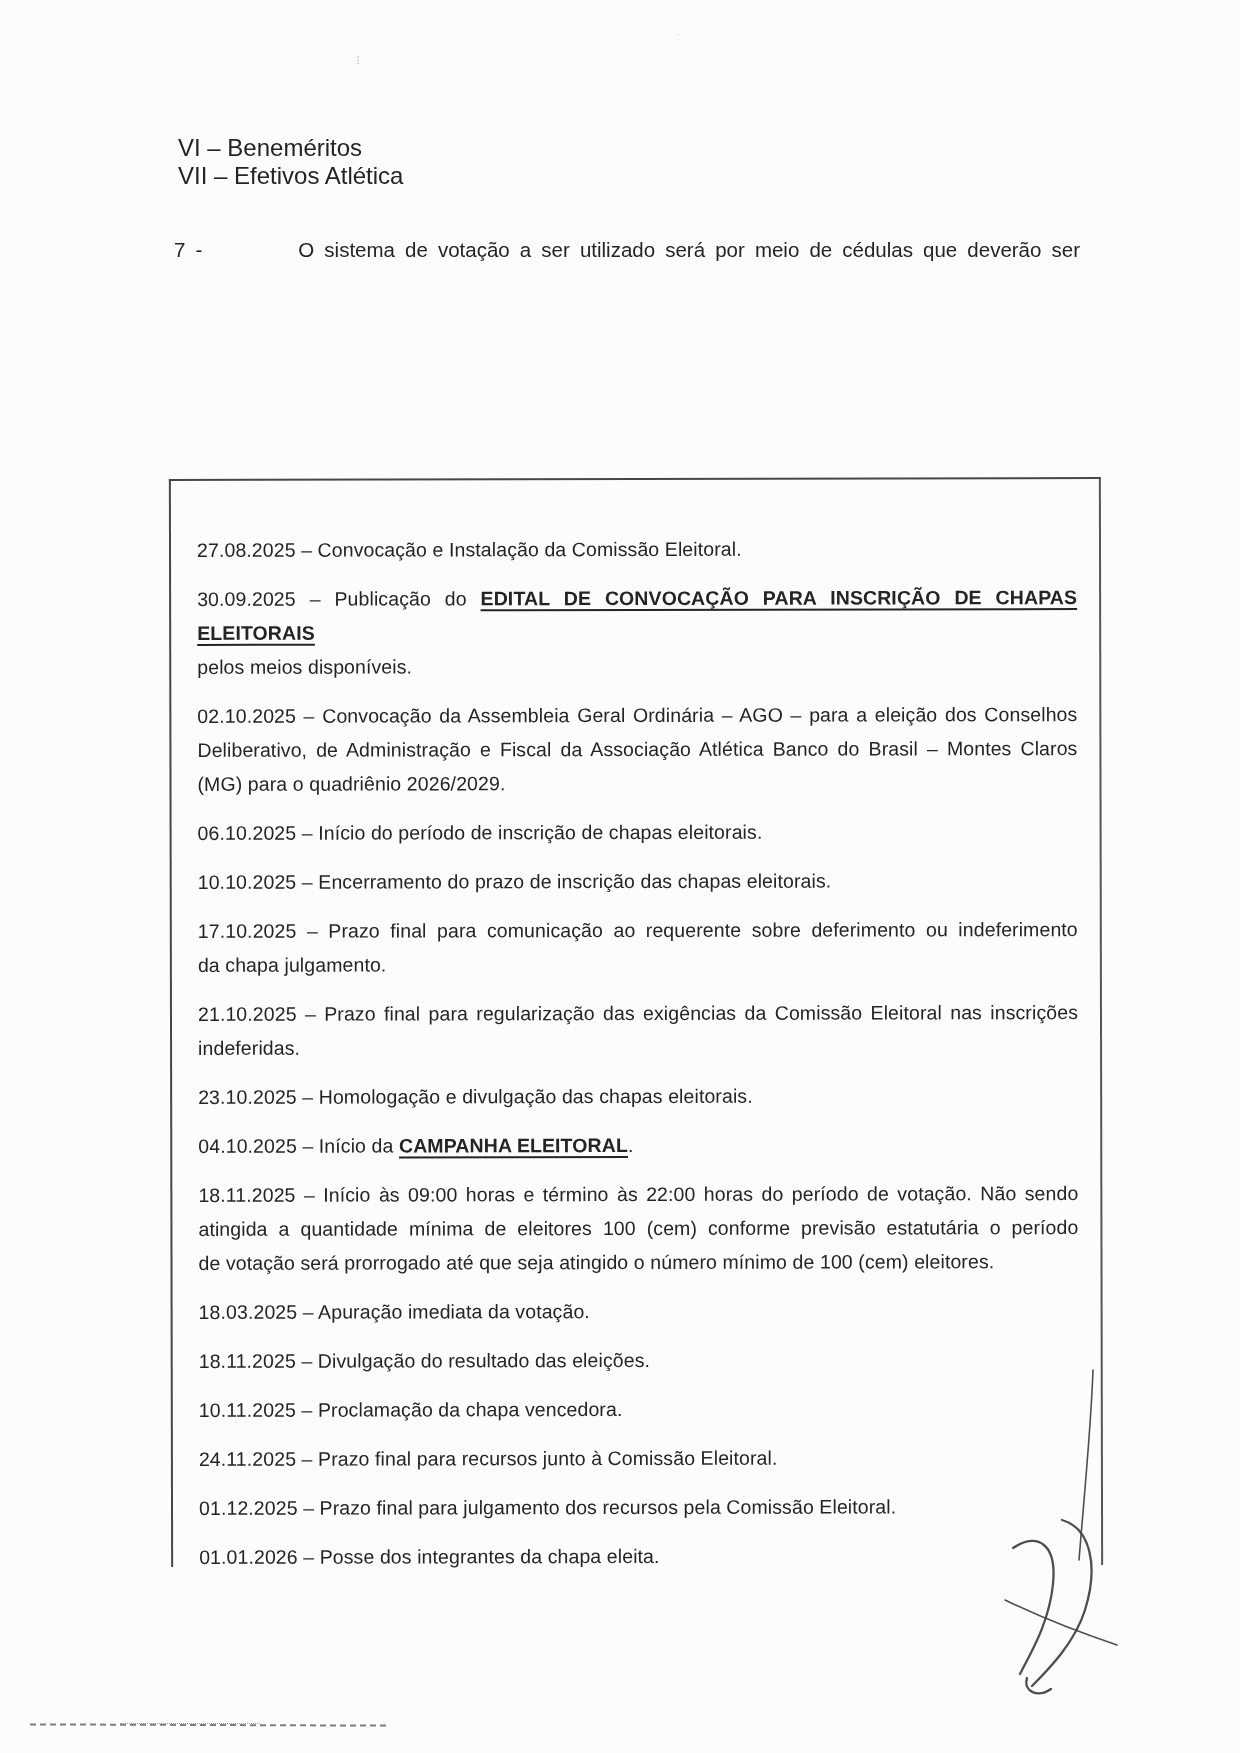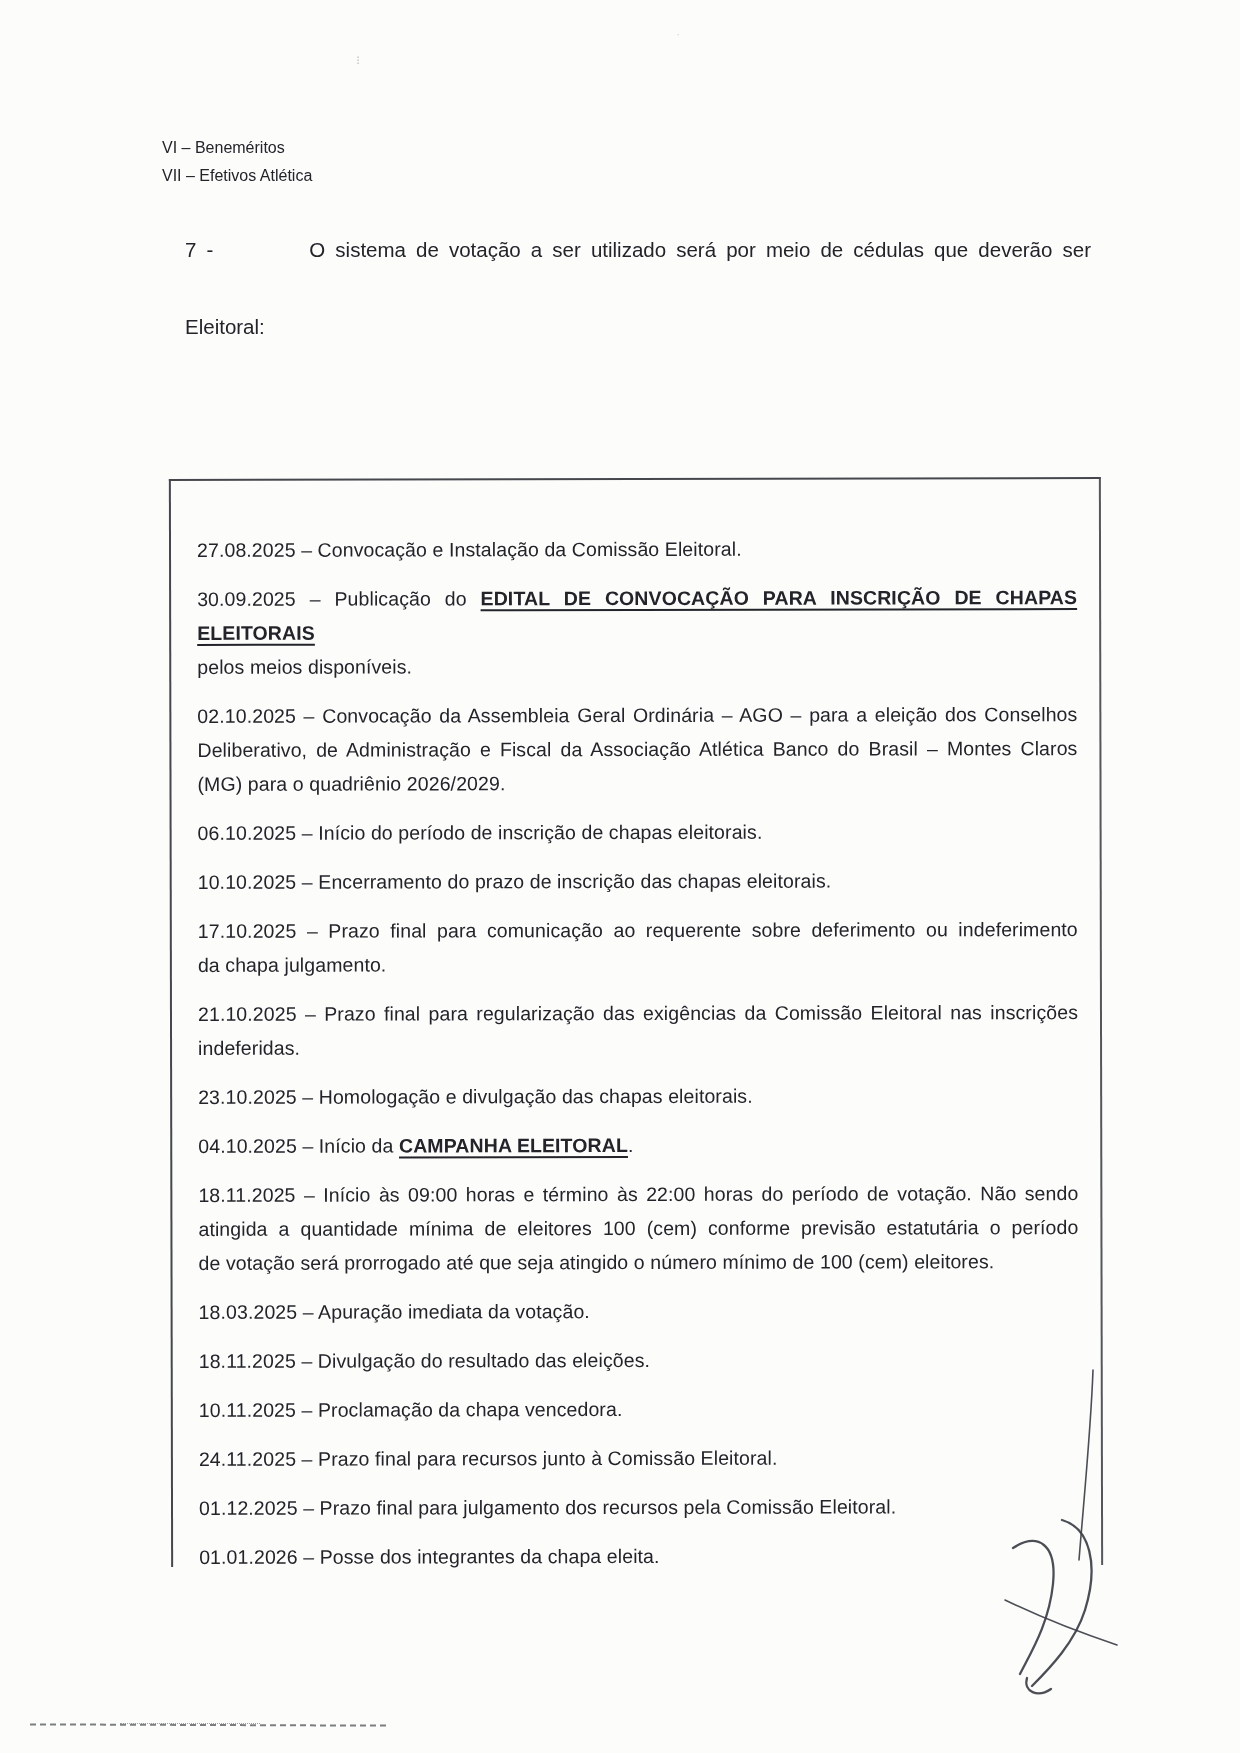--- a/index.html
+++ b/index.html
@@ -8,26 +8,26 @@
     background: #fcfcfb;
     position: relative;
     overflow: hidden;
     font-family: "Liberation Sans", "DejaVu Sans", sans-serif;
     color: #22242a;
     -webkit-font-smoothing: antialiased;
   }
   .page { position: absolute; inset: 0; }
 
   .headings {
-    position: absolute; left: 162px; top: 134px;
-    font-size: 16px; line-height: 27.5px;
+    position: absolute; left: 178px; top: 134px;
+    font-size: 24px; line-height: 27.5px;
   }
 
   .para {
-    position: absolute; left: 185px; width: 906px;
+    position: absolute; left: 174px; width: 906px;
     font-size: 20.5px; line-height: 34px;
   }
   #para7 { top: 233px; }
   #para8 { top: 310px; }
   .tab { display: inline-block; width: 96px; }
   .pline.stretch { text-align: justify; text-align-last: justify; }
 
   .schedule-box {
     position: absolute; left: 170px; top: 478px;
     width: 932px; height: 1088px;
@@ -82,21 +82,20 @@
     <div>VII – Efetivos Atlética</div>
   </div>
 
   <div class="para" id="para7">
     <div class="pline stretch">
       <span>7 -</span><span class="tab"></span><span>O sistema de votação a ser utilizado será por meio de cédulas que deverão ser</span>
     </div>
   </div>
 
   <div class="para" id="para8">
-    <div class="pline">Eleitoral:</div>
   </div>
 
   <div class="schedule-box">
     <div>
         <div class="item">
           <div class="line"><span>27.08.2025 – Convocação e Instalação da Comissão Eleitoral.</span></div>
         </div>
         <div class="item">
           <div class="line stretch"><span>30.09.2025 – Publicação do </span><span class="em">EDITAL DE CONVOCAÇÃO PARA INSCRIÇÃO DE CHAPAS ELEITORAIS</span></div>
           <div class="line"><span>pelos meios disponíveis.</span></div>

